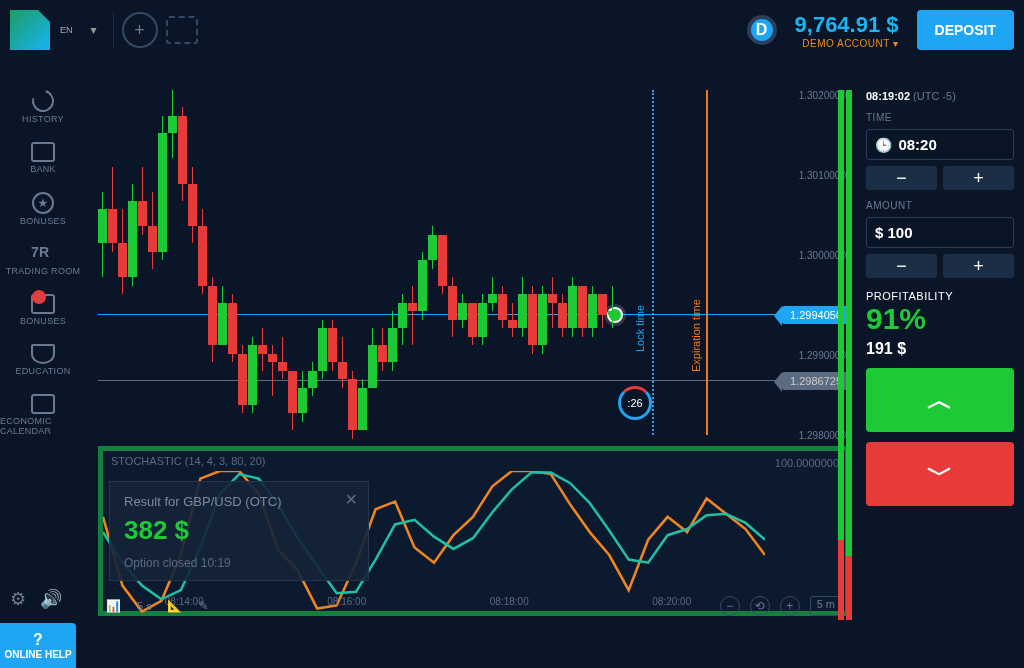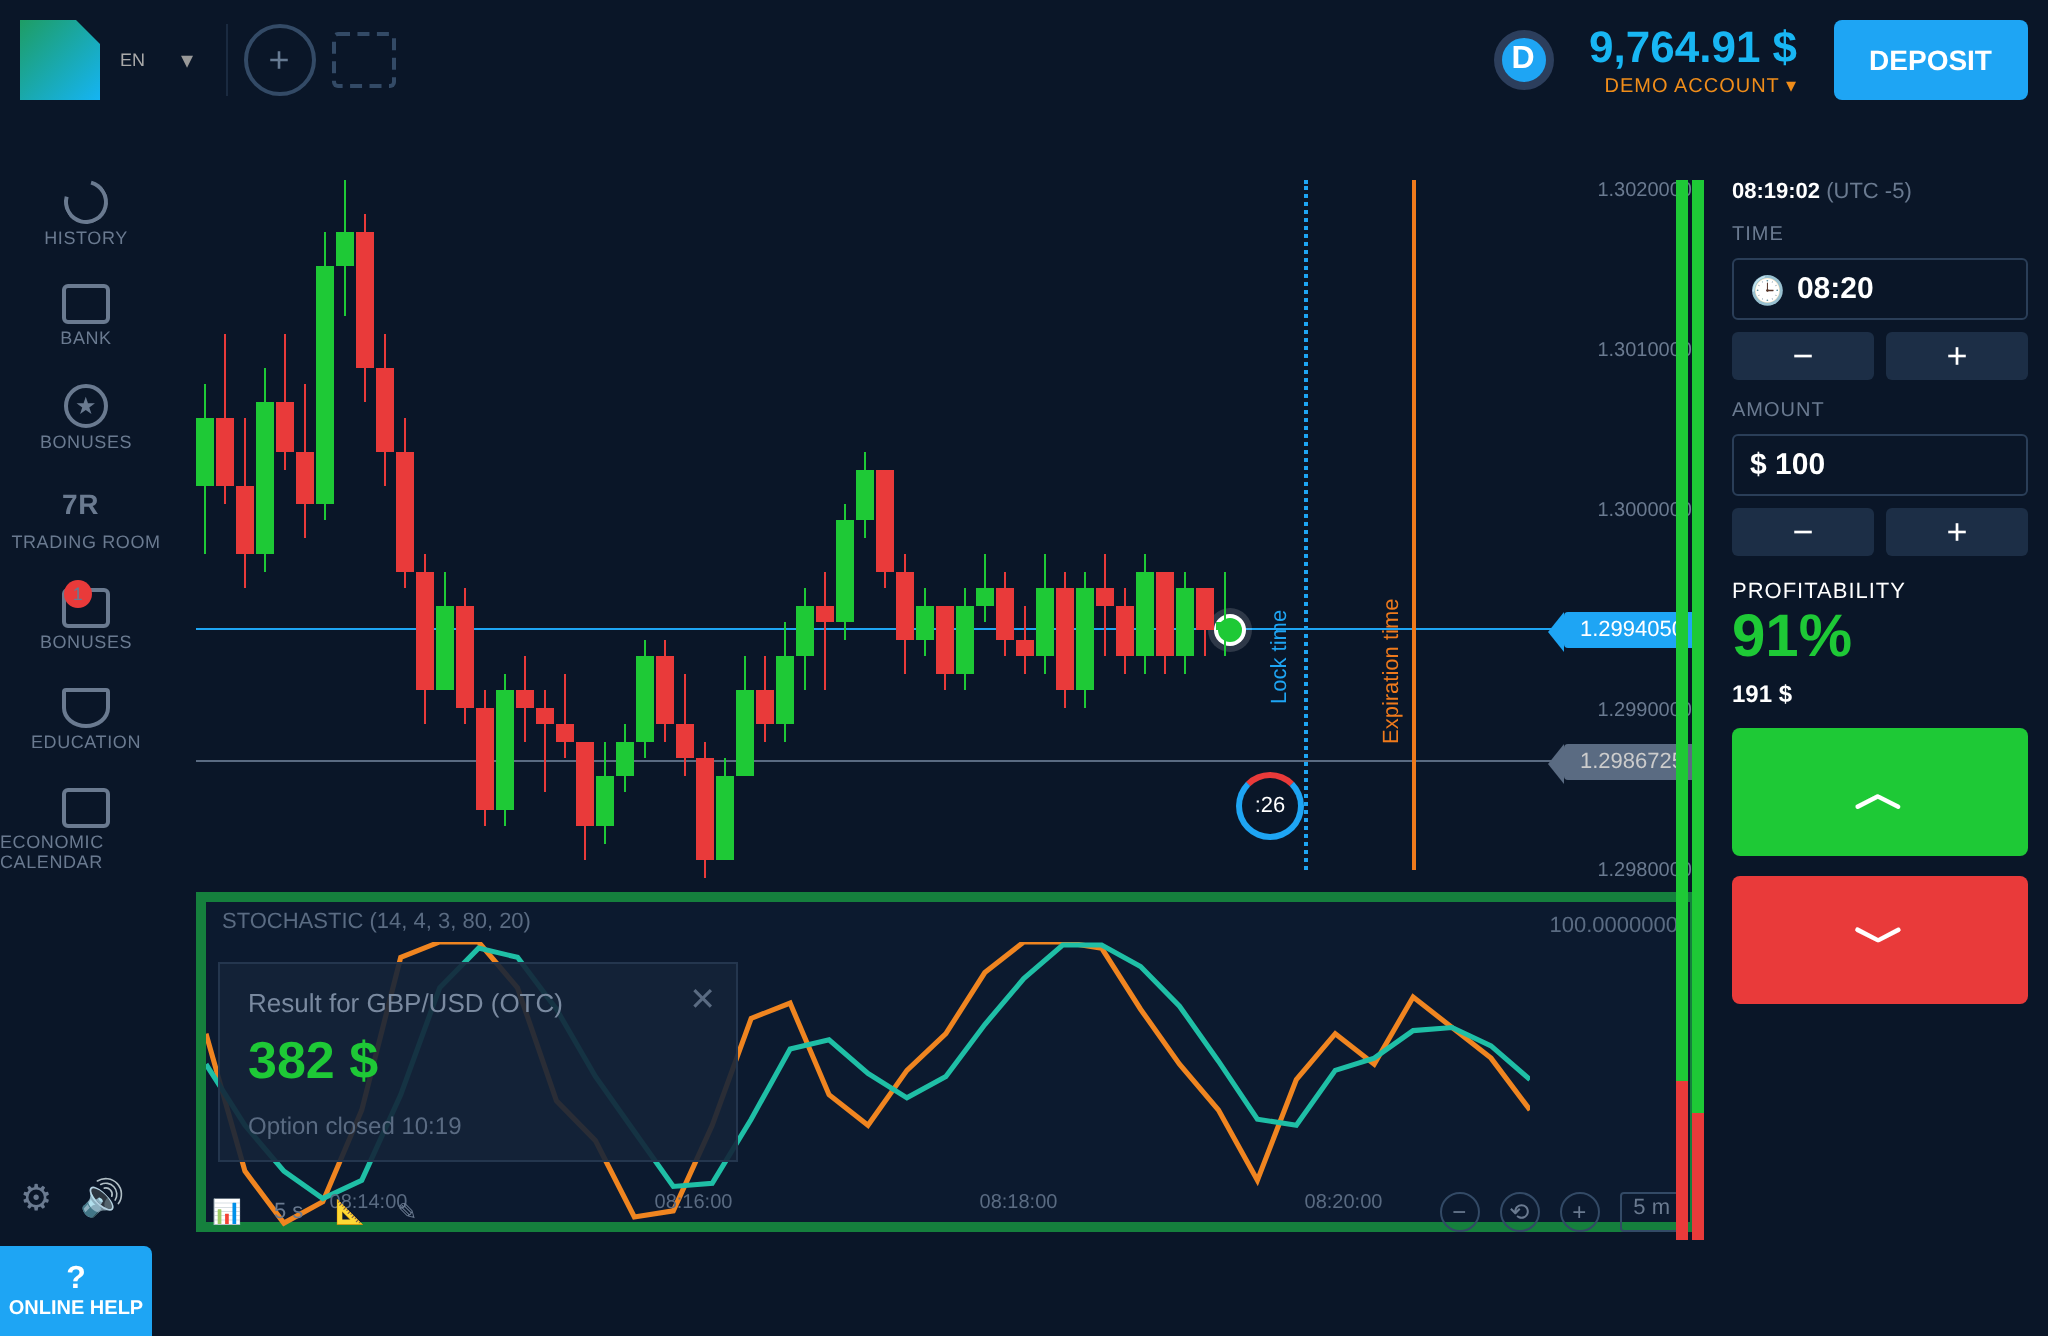--- a/index.html
+++ b/index.html
@@ -89,21 +89,21 @@
 .rtime .tz { color: #6a7a90; }
 .panel-group { display: flex; flex-direction: column; gap: 6px; }
 .lbl { font-size: 10px; color: #6a7a90; letter-spacing: 0.5px; }
 .val-box { border: 1px solid #2a3e58; border-radius: 3px; padding: 6px 8px; font-size: 15px; font-weight: bold; display: flex; align-items: center; gap: 6px; }
 .val-box .ic { font-size: 14px; }
 .btn-row { display: flex; gap: 6px; }
 .sm-btn { flex: 1; background: #1c2e46; border: none; color: #fff; font-size: 18px; height: 24px; border-radius: 3px; cursor: pointer; }
 .profit { margin-top: 2px; }
 .profit .pl { font-size: 11px; letter-spacing: 0.5px; }
 .profit .pp { color: #1ec936; font-size: 30px; font-weight: bold; }
-.profit .pv { font-size: 12px; font-weight: bold; margin-top: 4px; }
+.profit .pv { font-size: 16px; font-weight: bold; margin-top: 4px; }
 .big-btn { height: 64px; border: none; border-radius: 4px; cursor: pointer; display: flex; align-items: center; justify-content: center; font-size: 26px; color: #fff; font-weight: bold; }
 .big-btn.up { background: #1ec936; }
 .big-btn.dn { background: #e93a3a; }
 </style>
 </head>
 <body>
 
 <div class="topbar">
   <div class="logo"></div>
   <div class="lang">EN</div>

